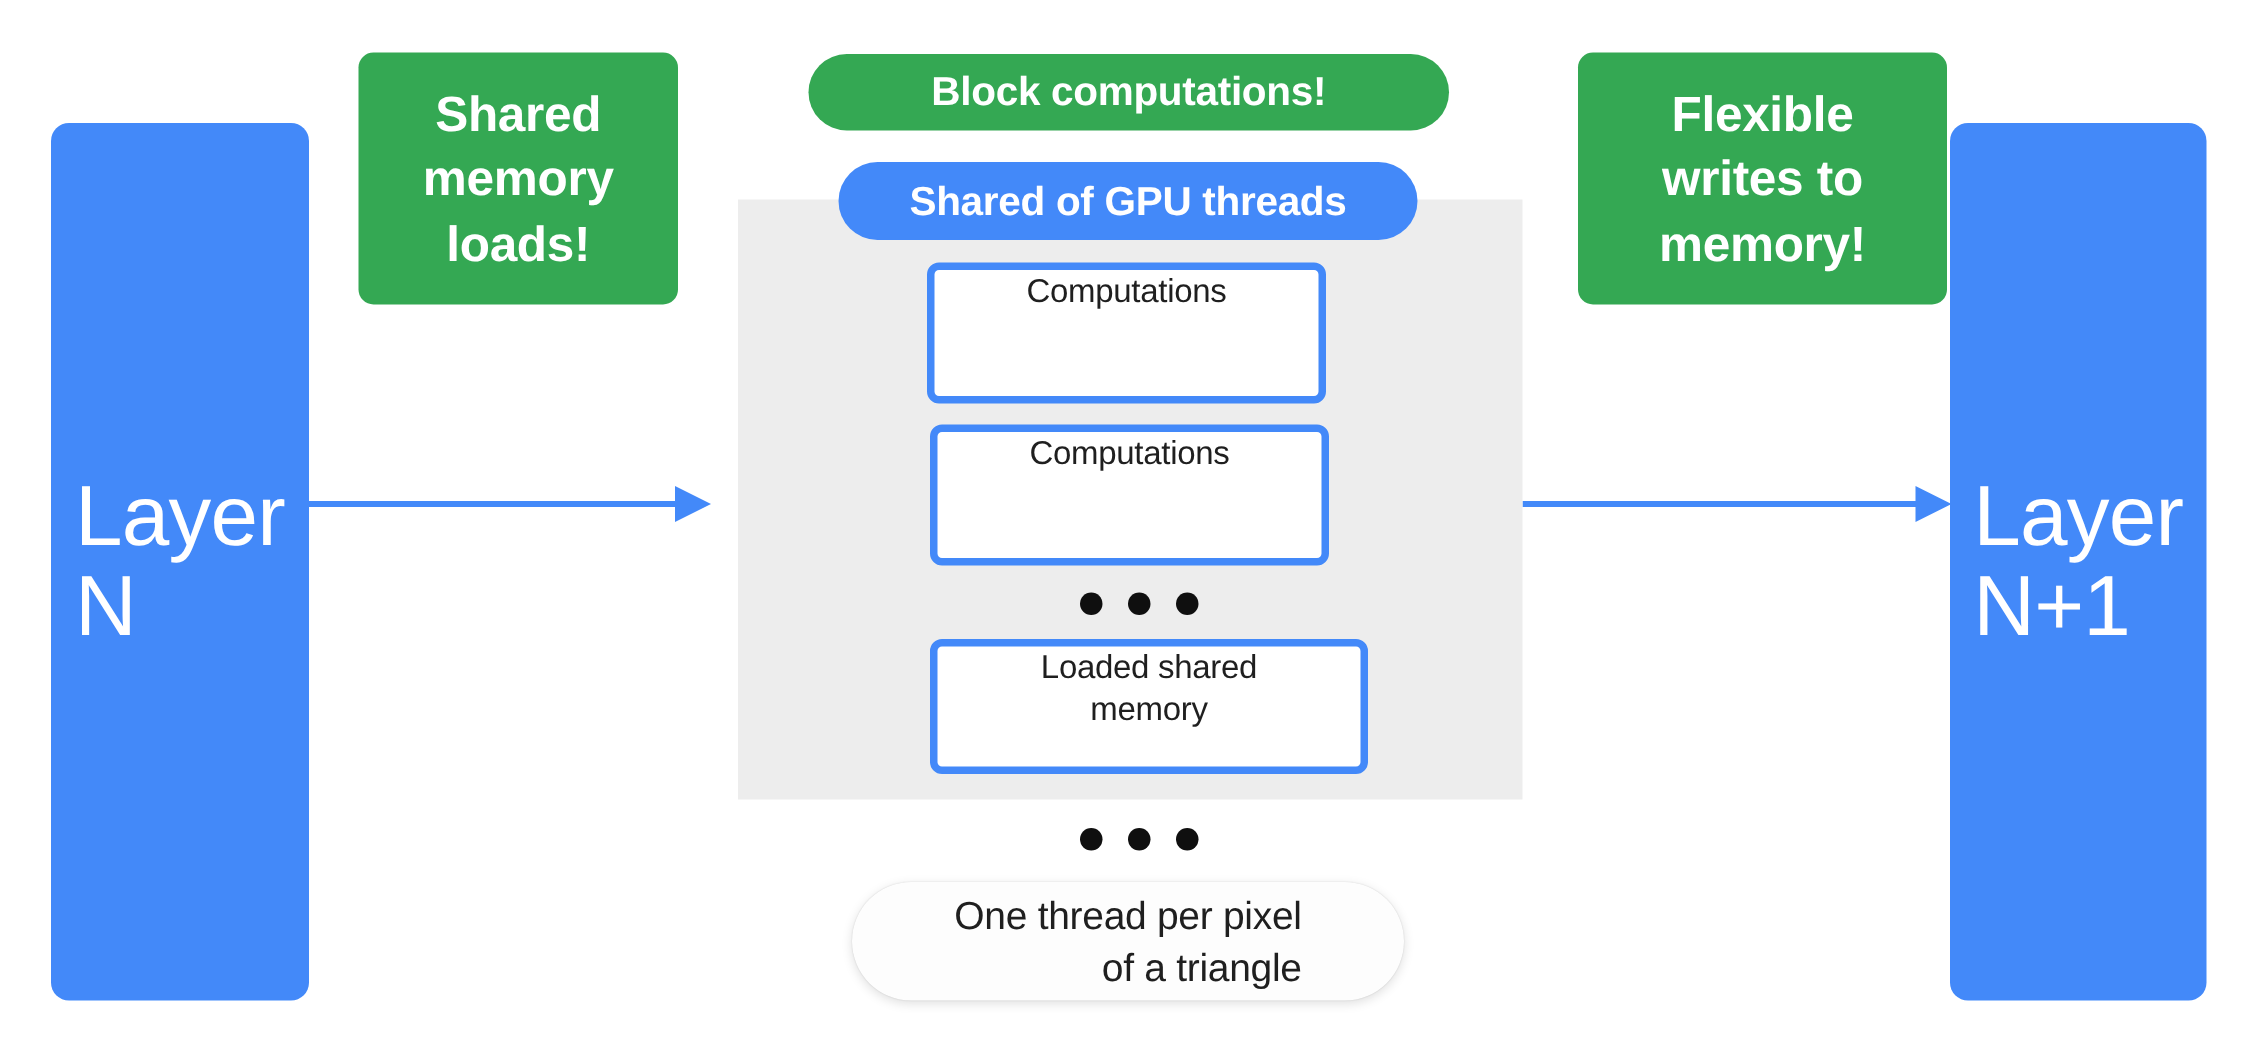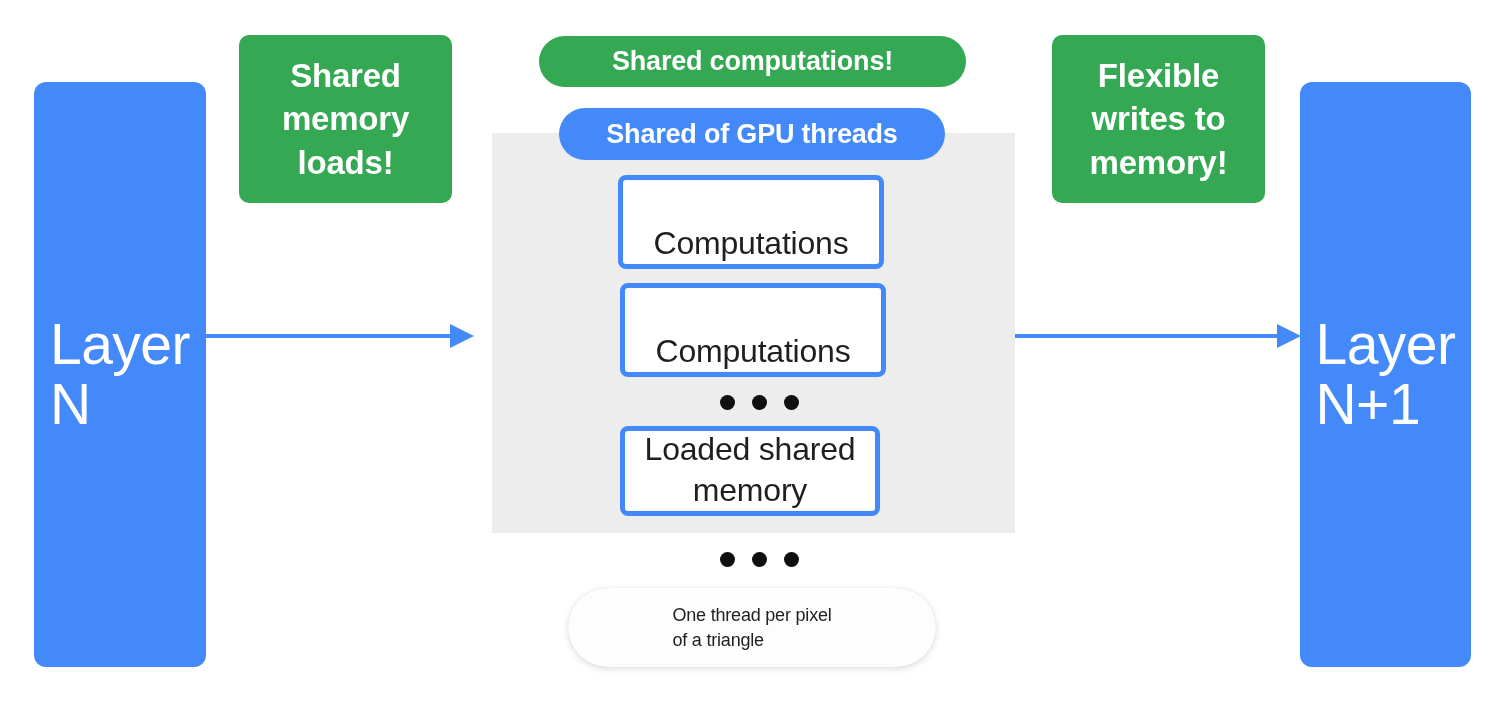--- a/index.html
+++ b/index.html
@@ -45,21 +45,21 @@
     align-items: center;
     justify-content: center;
     color: #ffffff;
     font-size: 33px;
     font-weight: bold;
     line-height: 1.32;
     text-align: center;
     letter-spacing: -0.2px;
   }
   #callout-shared-memory-loads { left: 239px;  top: 35px; width: 213px; height: 168px; }
-  #callout-flexible-writes     { left: 1052px; top: 35px; width: 213px; height: 168px; }
+  #callout-flexible-writes     { left: 1052px; top: 35px; width: 246px; height: 168px; }
 
   
   .pill {
     position: absolute;
     border-radius: 999px;
     display: flex;
     align-items: center;
     justify-content: center;
     color: #ffffff;
     font-size: 27px;
@@ -87,33 +87,33 @@
     background: #ededed;
   }
 
   
   .thread-box {
     position: absolute;
     background: #ffffff;
     border: 5px solid #4389f9;
     border-radius: 8px;
     display: flex;
-    align-items: flex-end;
+    align-items: flex-start;
     justify-content: center;
     color: #1f1f1f;
-    font-size: 32px;
+    font-size: 22px;
     line-height: 1.28;
     text-align: center;
     letter-spacing: -0.2px;
     box-sizing: border-box;
     z-index: 4;
   }
   #thread-box-1 { left: 618px; top: 175px; width: 266px; height: 94px; }
   #thread-box-2 { left: 620px; top: 283px; width: 266px; height: 94px; }
-  #thread-box-3 { left: 620px; top: 426px; width: 260px; height: 90px; }
+  #thread-box-3 { left: 620px; top: 426px; width: 292px; height: 90px; }
 
   
   .dots {
     position: absolute;
     display: flex;
     gap: 17px;
     align-items: center;
     z-index: 4;
   }
   .dots i {
@@ -133,23 +133,23 @@
     top: 588px;
     width: 368px;
     height: 79px;
     background: #fdfdfd;
     border-radius: 999px;
     box-shadow: 0 2px 7px rgba(0,0,0,0.13), 0 0 1px rgba(0,0,0,0.16);
     display: flex;
     align-items: center;
     justify-content: center;
     color: #1f1f1f;
-    font-size: 18px;
+    font-size: 26px;
     line-height: 1.34;
-    text-align: left;
+    text-align: right;
     letter-spacing: -0.2px;
   }
 
   
   .arrow { position: absolute; }
   #arrow-left-to-block  { left: 206px;  top: 322px; }
   #arrow-block-to-right { left: 1015px; top: 322px; }
 </style>
 </head>
 <body>
@@ -167,21 +167,21 @@
   <div class="arrow" id="arrow-left-to-block">
     <svg width="268" height="28" viewBox="0 0 268 28" aria-hidden="true">
       <line x1="0" y1="14" x2="246" y2="14" stroke="#4389f9" stroke-width="4"></line>
       <polygon points="244,2 268,14 244,26" fill="#4389f9"></polygon>
     </svg>
   </div>
 
   <div id="gpu-block-region"></div>
 
   <div class="pill" id="pill-shared-computations">
-    <span>Shared computations!</span>
+    <span>Block computations!</span>
   </div>
 
   <div class="pill" id="pill-block-of-gpu-threads">
     <span>Shared of GPU threads</span>
   </div>
 
   <div class="thread-box" id="thread-box-1">
     <span>Computations</span>
   </div>
 

